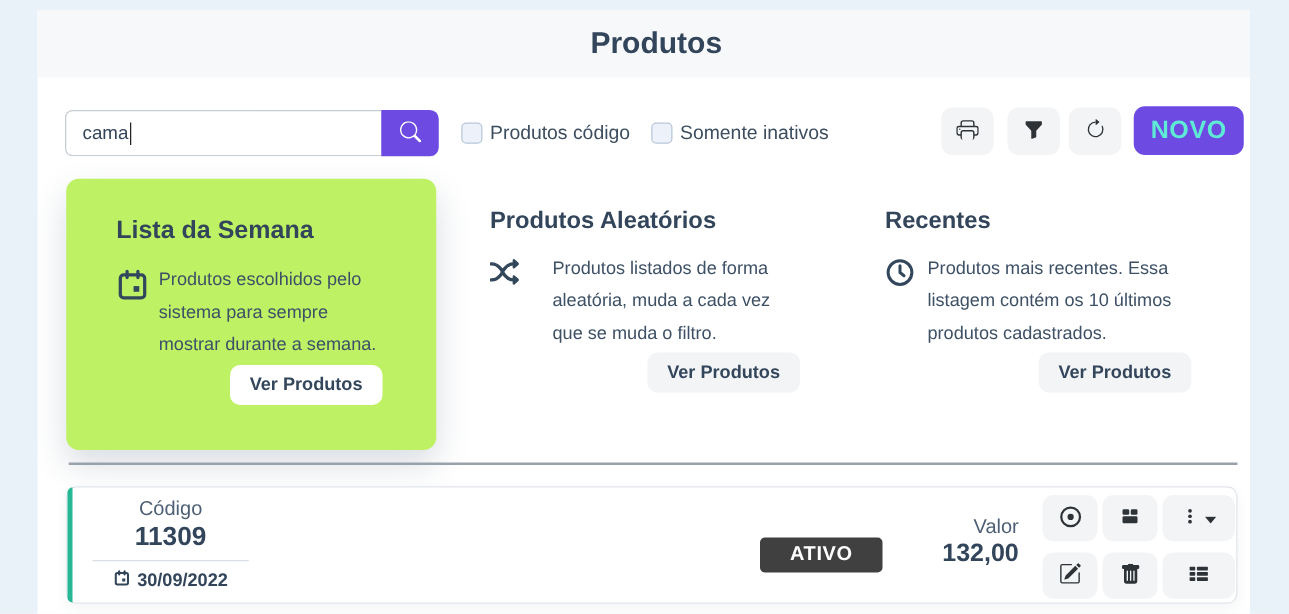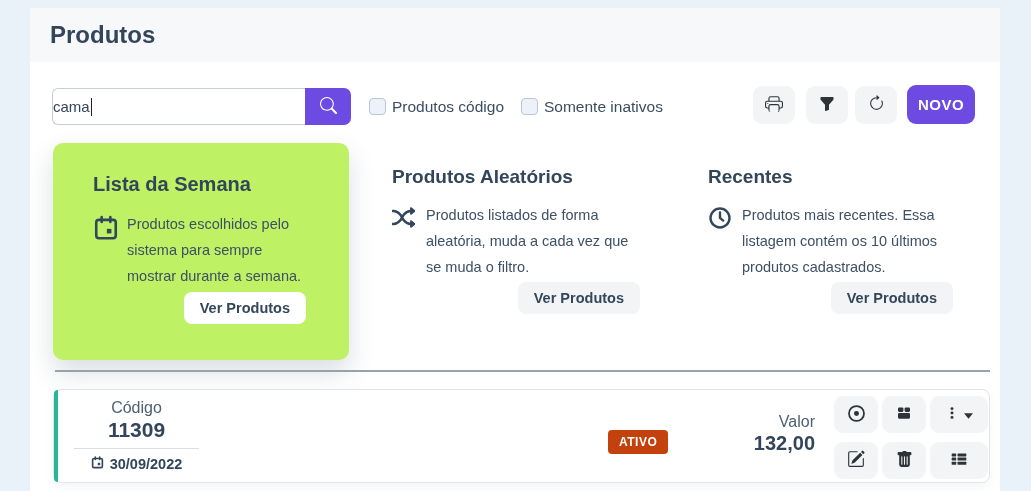--- a/index.html
+++ b/index.html
@@ -11,30 +11,30 @@
     overflow:hidden;
     color:#33465b;
   }
   .content {
     position:absolute; left:30px; top:8px; width:970px; height:483px;
     background:#ffffff;
   }
   
   .title-band {
     position:absolute; left:0; top:0; width:100%; height:54px;
-    background:#f7f8f9; display:flex; align-items:center; padding-left:20px;
+    background:#f7f8f9; display:flex; align-items:center; padding-left:20px;justify-content:center;
   }
   .page-title { font-size:24px; font-weight:800; color:#32455a; }
 
   
   .search-input {
     position:absolute; left:22px; top:80px; width:253px; height:37px;
     background:#fff; border:1px solid #c6ccd4; border-right:none;
     border-radius:6px 0 0 6px; display:flex; align-items:center;
-    font-size:15px; color:#32455a; cursor:text;
+    padding-left:13px; font-size:15px; color:#32455a; cursor:text;
   }
   .caret { display:inline-block; width:1.5px; height:18px; background:#222; margin-left:1px; }
   .search-btn {
     position:absolute; left:275px; top:80px; width:46px; height:37px;
     background:#6d4be3; border:none; border-radius:0 7px 7px 0;
     display:flex; align-items:center; justify-content:center; color:#fff; cursor:pointer;
   }
   .cb {
     position:absolute; width:17px; height:17px; border:1px solid #b9c6da;
     border-radius:4px; background:#edf2fa; top:90px; cursor:pointer;
@@ -42,23 +42,23 @@
   .cb-label { position:absolute; top:90px; font-size:15.5px; color:#3c4d60; line-height:17px; }
   #cb1 { left:339px; } #cb1-label { left:362px; }
   #cb2 { left:491px; } #cb2-label { left:514px; }
   .tool-btn {
     position:absolute; top:78px; width:42px; height:38px; border:none;
     background:#f3f4f6; border-radius:9px; display:flex; align-items:center;
     justify-content:center; color:#2e3338; cursor:pointer;
   }
   #btn-print { left:723px; } #btn-filter { left:776px; } #btn-refresh { left:825px; }
   .novo-btn {
-    position:absolute; left:877px; top:77px; width:68px; height:39px;
-    background:#6d4be3; color:#ffffff; border:none; border-radius:9px;
-    font-size:15px; font-weight:600; letter-spacing:.5px; cursor:pointer;
+    position:absolute; left:877px; top:77px; width:88px; height:39px;
+    background:#6d4be3; color:#5eead4; border:none; border-radius:9px;
+    font-size:20px; font-weight:600; letter-spacing:.5px; cursor:pointer;
     font-family:"Liberation Sans", sans-serif;
   }
 
   
   .panel {
     position:absolute; left:23px; top:135px; width:296px; height:217px;
     background:#bef264; border-radius:10px;
     box-shadow:0 12px 26px rgba(50,70,100,.18);
     padding:30px 0 0 40px;
   }
@@ -71,21 +71,21 @@
     border:none; border-radius:8px; font-size:14.5px; font-weight:600;
     color:#33465b; padding:8px 16px; cursor:pointer;
     font-family:"Liberation Sans", sans-serif;
   }
   .panel .ver-btn { position:absolute; right:43px; top:149px; background:#ffffff; }
   .info { position:absolute; top:158px; }
   #info-random { left:362px; width:248px; }
   #info-recent { left:678px; width:245px; }
   .info-title { font-size:19px; font-weight:800; color:#32455a; }
   .info .card-row { margin-top:15px; }
-  #info-random .card-text { width:210px; }
+  #info-random .card-text { width:210px;margin-left:16px; }
   #info-recent .card-text { width:200px; }
   .info .ver-btn { position:absolute; right:0; top:116px; background:#f3f4f6; }
 
   
   .divider { position:absolute; left:25px; top:362px; width:935px; height:2px; background:#99a1ab; }
 
   
   .prow {
     position:absolute; left:23px; top:381px; width:937px; height:94px;
     background:#fff; border:1px solid #e1e5ea; border-radius:8px;
@@ -98,22 +98,22 @@
   .code-hr { border:none; border-top:1px solid #d9dee4; margin:6px 0 7px 0; }
   .date-line { display:flex; align-items:center; justify-content:center; gap:6px;
                font-size:14.5px; font-weight:700; color:#32455a; }
   .date-line svg { color:#32455a; }
   .prod-block { position:absolute; left:155px; top:8px; }
   .prod-label { font-size:13.5px; color:#4e6076; }
   .prod-name { display:inline-block; font-size:17.5px; font-weight:800; color:#32455a;
                text-decoration:underline; margin-top:3px; letter-spacing:.2px; }
   .prod-desc { font-size:14px; color:#3e5064; margin-top:7px; }
   .status-badge {
-    position:absolute; left:554px; top:40px; background:#c2410c; color:#fff;
-    font-size:12px; font-weight:700; letter-spacing:.5px; padding:5px 11px;
+    position:absolute; left:554px; top:40px; background:#404040; color:#fff;
+    font-size:16px; font-weight:700; letter-spacing:.5px; padding:5px 24px;
     border-radius:4px;
   }
   .valor-block { position:absolute; left:640px; top:23px; width:121px; text-align:right; }
   .valor-value { font-size:20px; font-weight:800; color:#32455a; margin-top:1px; }
   .actions {
     position:absolute; left:780px; top:6px;
     display:grid; grid-template-columns:44px 44px 58px; grid-auto-rows:37px;
     column-gap:4px; row-gap:9px;
   }
   .act-btn {

